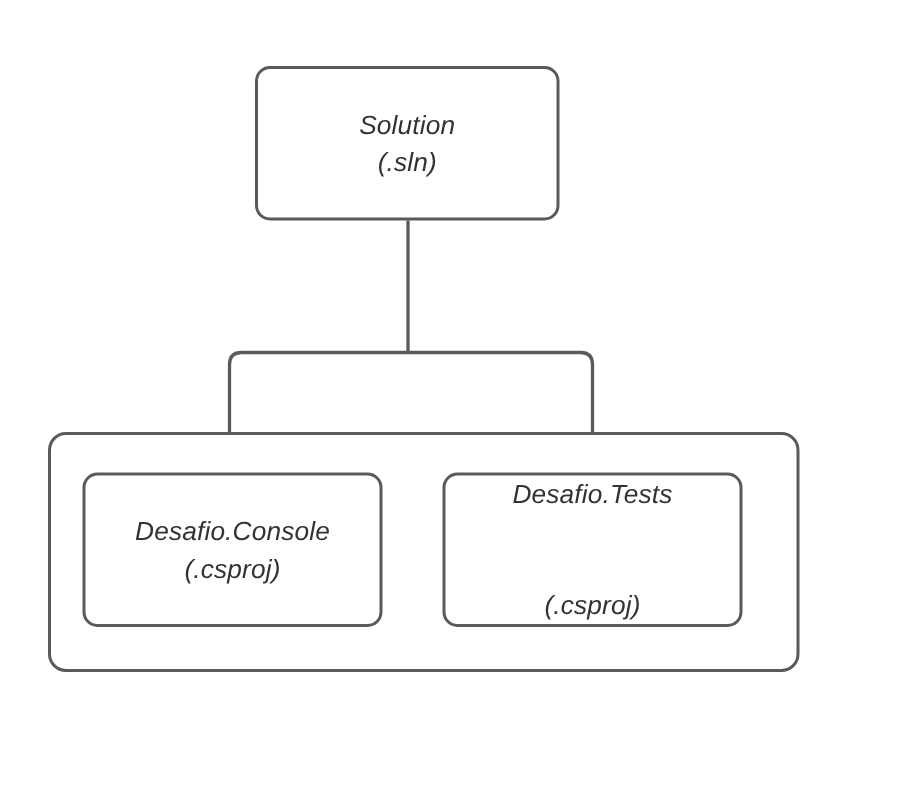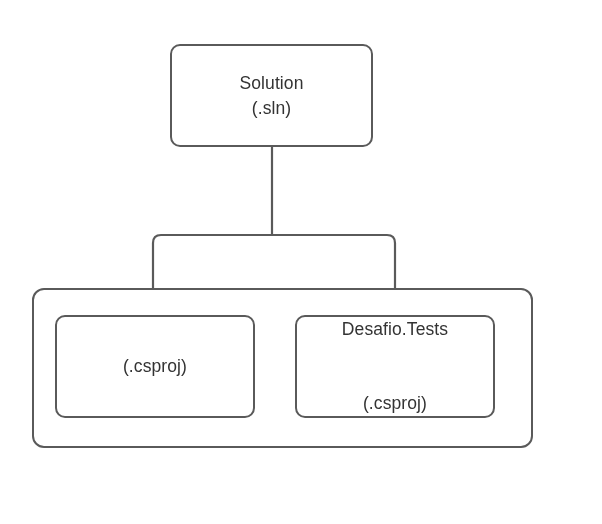--- a/index.html
+++ b/index.html
@@ -36,20 +36,21 @@
     border-radius: 10px;
     display: flex;
     flex-direction: column;
     align-items: center;
     justify-content: center;
     color: #333333;
     font-size: 17.5px;
     line-height: 1.42;
     text-align: center;
     letter-spacing: 0.1px;
+    font-style: italic;
   }
   .node-line {
     display: block;
     white-space: nowrap;
   }
   #solution-node {
     left: 170px;
     top: 44px;
     width: 203px;
     height: 103px;
@@ -104,20 +105,21 @@
   </svg>
 
   <div class="node-box" id="solution-node">
     <span class="node-line">Solution</span>
     <span class="node-line">(.sln)</span>
   </div>
 
   <div id="projects-container"></div>
 
   <div class="node-box" id="console-node">
+    <span class="node-line">Desafio.Console</span>
     <span class="node-line">(.csproj)</span>
   </div>
 
   <div class="node-box" id="tests-node">
     <span class="node-line">Desafio.Tests</span>
     <span class="node-line">(.csproj)</span>
   </div>
 
 </div>
 

